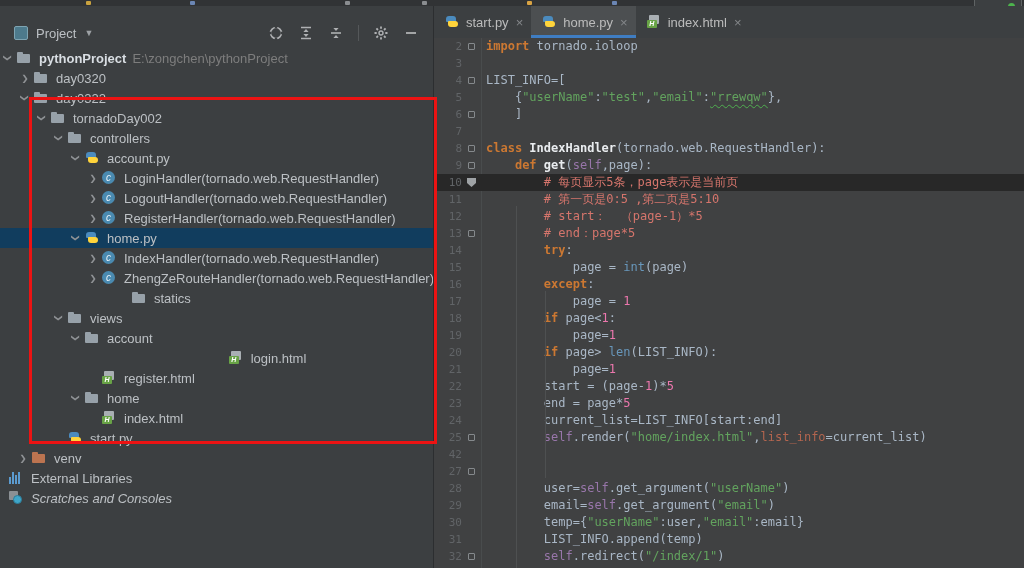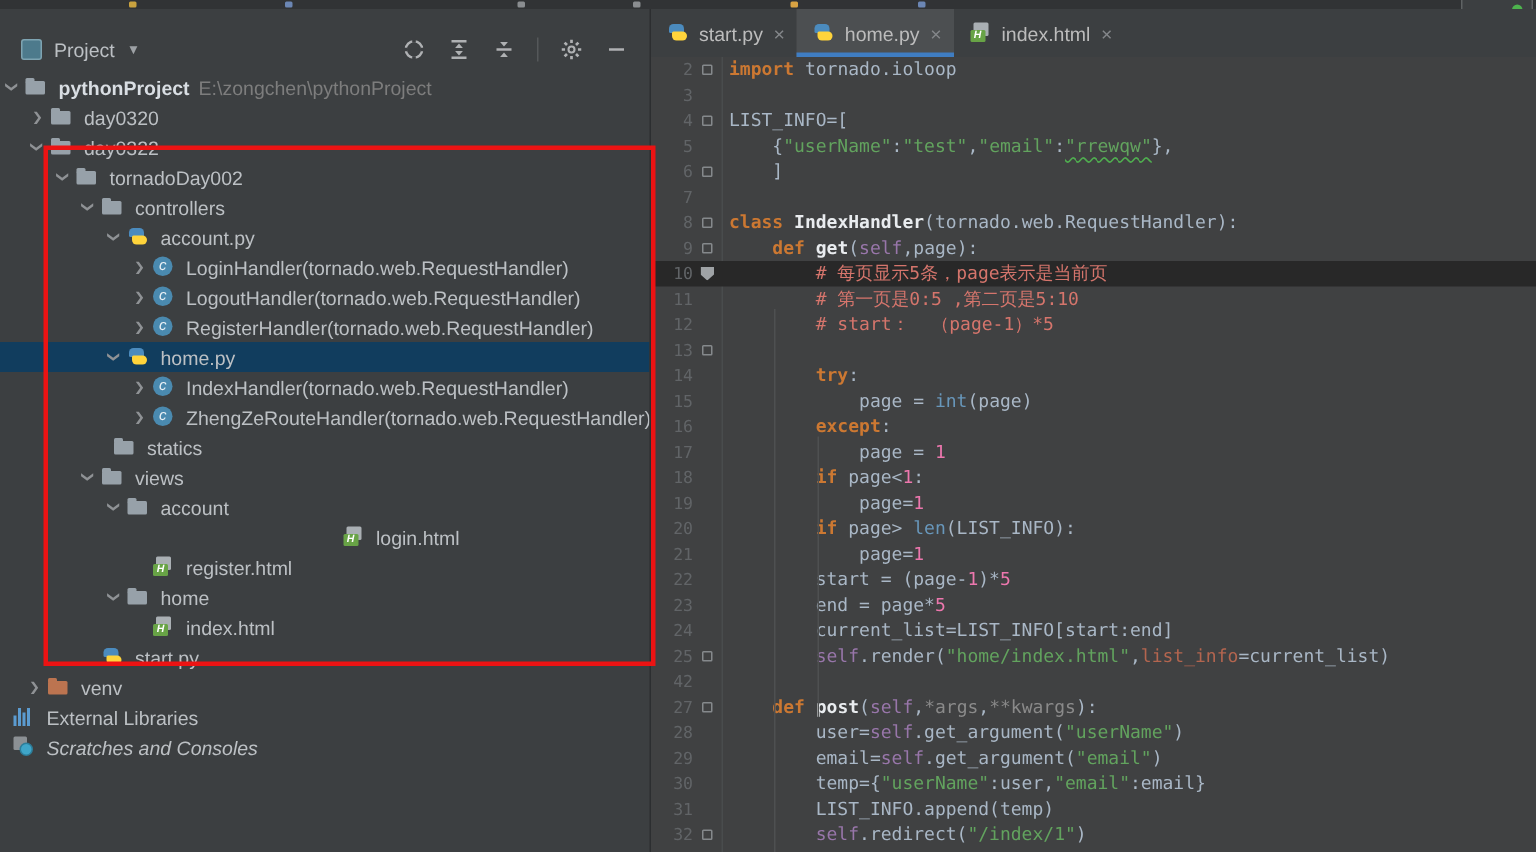--- a/index.html
+++ b/index.html
@@ -229,21 +229,21 @@
           </span>
           <span class="lbl">IndexHandler(tornado.web.RequestHandler)</span>
         </div>
         <div class="trow" style="padding-left: 85px;">
           <span class="chev">❯</span>
           <span class="ic">
             <i class="cls-c">c</i>
           </span>
           <span class="lbl">ZhengZeRouteHandler(tornado.web.RequestHandler)</span>
         </div>
-        <div class="trow" style="padding-left: 75px;">
+        <div class="trow" style="padding-left: 99px; margin-left: 32px;">
           <span class="ic folder">
             <i class="folder-t"></i>
             <i class="folder-b"></i>
           </span>
           <span class="lbl">statics</span>
         </div>
         <div class="trow" style="padding-left: 51px;">
           <span class="chev exp">❯</span>
           <span class="ic folder">
             <i class="folder-t"></i>
@@ -425,20 +425,21 @@
         <div class="cline">
           <span class="lnum">12</span>
           <span class="foldcol"></span>
           <span class="ctext"><span class="tk-pl">        </span><span class="tk-com"># start：  （page-1）*5</span></span>
         </div>
         <div class="cline">
           <span class="lnum">13</span>
           <span class="foldcol">
             <i class="fold-o"></i>
           </span>
+          <span class="ctext"><span class="tk-pl">        </span><span class="tk-com"># end：page*5</span></span>
         </div>
         <div class="cline">
           <span class="lnum">14</span>
           <span class="foldcol"></span>
           <span class="ctext"><span class="tk-pl">        </span><span class="tk-kw">try</span><span class="tk-pl">:</span></span>
         </div>
         <div class="cline">
           <span class="lnum">15</span>
           <span class="foldcol"></span>
           <span class="ctext"><span class="tk-pl">            page = </span><span class="tk-blt">int</span><span class="tk-pl">(page)</span></span>
@@ -498,21 +499,20 @@
         <div class="cline">
           <span class="lnum">42</span>
           <span class="foldcol"></span>
           <span class="ctext"></span>
         </div>
         <div class="cline">
           <span class="lnum">27</span>
           <span class="foldcol">
             <i class="fold-o"></i>
           </span>
-          <span class="ctext"><span class="tk-pl">    </span><span class="tk-kw">def </span><span class="tk-bold">post</span><span class="tk-pl">(</span><span class="tk-self">self</span><span class="tk-pl">,</span><span class="tk-dim">*args</span><span class="tk-pl">,</span><span class="tk-dim">**kwargs</span><span class="tk-pl">):</span></span>
         </div>
         <div class="cline">
           <span class="lnum">28</span>
           <span class="foldcol"></span>
           <span class="ctext"><span class="tk-pl">        user=</span><span class="tk-self">self</span><span class="tk-pl">.get_argument(</span><span class="tk-str">"userName"</span><span class="tk-pl">)</span></span>
         </div>
         <div class="cline">
           <span class="lnum">29</span>
           <span class="foldcol"></span>
           <span class="ctext"><span class="tk-pl">        email=</span><span class="tk-self">self</span><span class="tk-pl">.get_argument(</span><span class="tk-str">"email"</span><span class="tk-pl">)</span></span>

